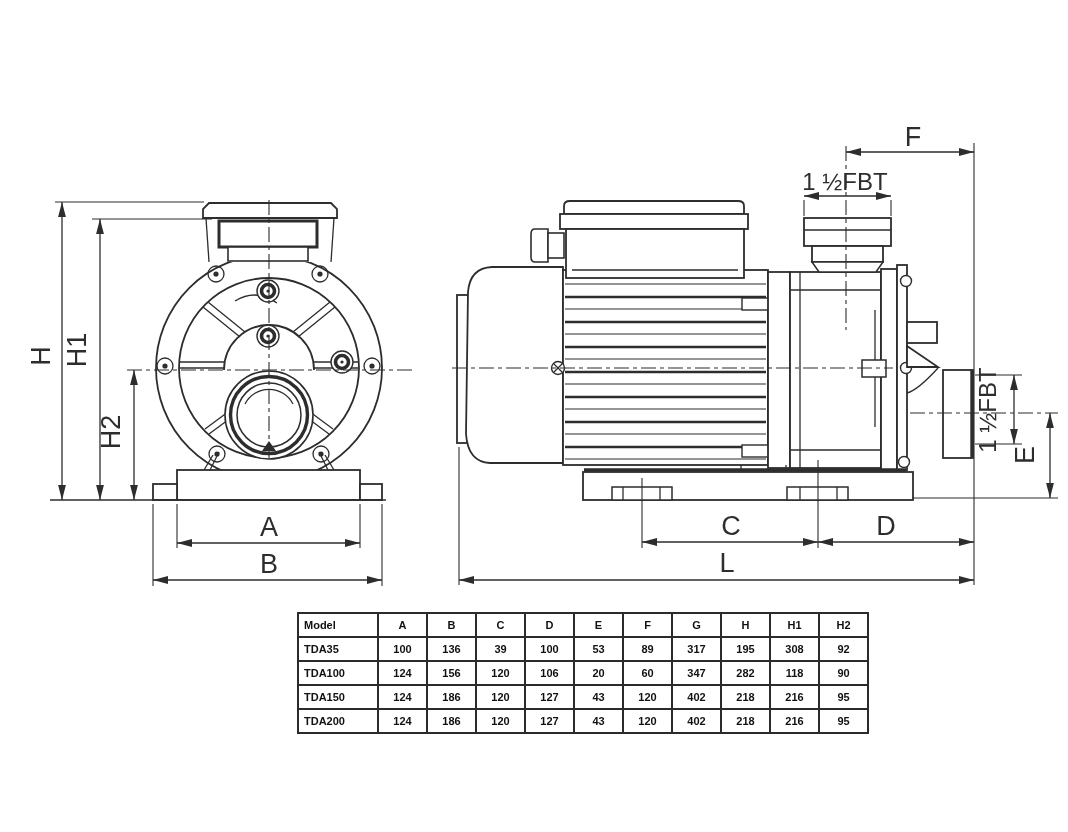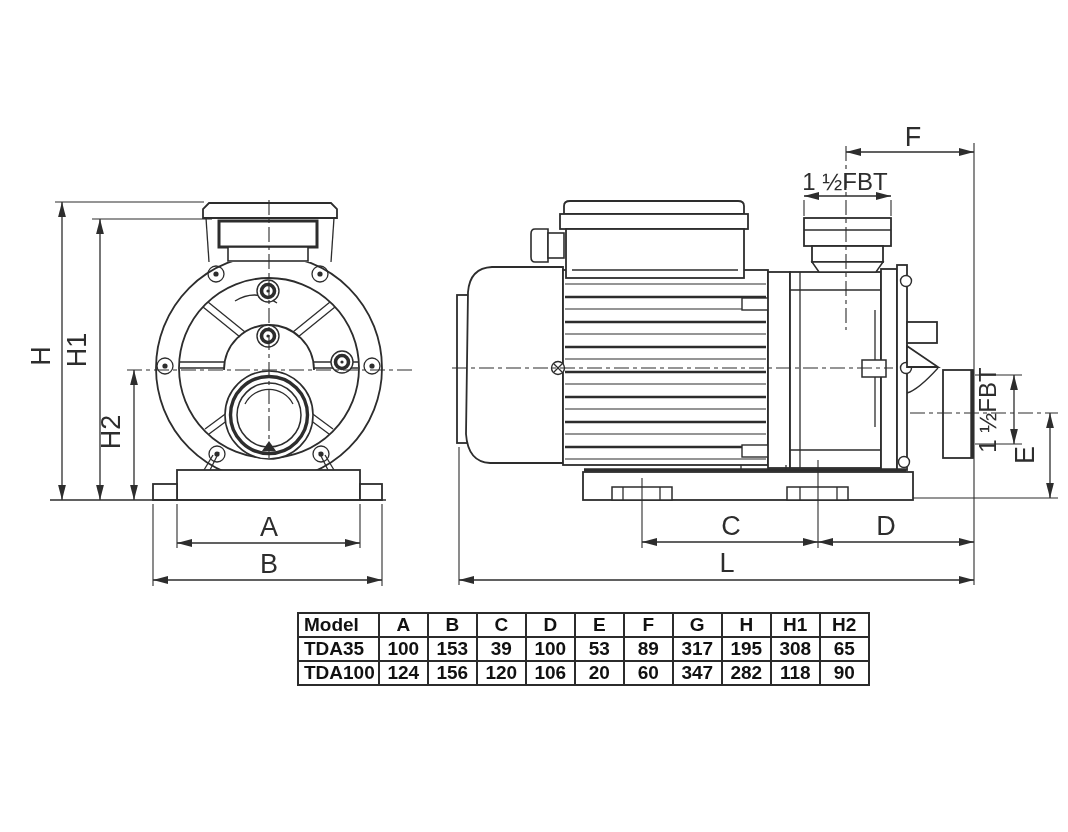--- a/index.html
+++ b/index.html
@@ -12,21 +12,21 @@
   .fin-thin {stroke:#2d2d2d;stroke-width:1.1px;}
   .fin-thick{stroke:#2d2d2d;stroke-width:2.7px;}
   .cl  {fill:none;stroke:#2d2d2d;stroke-width:1.1px;stroke-dasharray:15 4 4 4;}
   .dim {stroke:#2d2d2d;stroke-width:1.3px;}
   .ext {stroke:#2d2d2d;stroke-width:1.1px;}
   .thick{stroke:#2d2d2d;stroke-width:3.4px;}
   .dlabel{fill:#2d2d2d;font-family:"Liberation Sans",sans-serif;font-size:27px;}
   .dlabel-sm{fill:#2d2d2d;font-family:"Liberation Sans",sans-serif;font-size:24px;}
   
   #dim-table{position:absolute;left:297px;top:612px;border-collapse:collapse;
-             font-family:"Liberation Sans",sans-serif;font-size:19px;font-weight:600;color:#111;}
+             font-family:"Liberation Sans",sans-serif;font-size:11px;font-weight:600;color:#111;}
   #dim-table th,#dim-table td{border:2px solid #2b2b2b;height:22px;padding:0 3px;
              text-align:center;font-weight:600;background:#fff;}
   #dim-table th:first-child,#dim-table td:first-child{text-align:left;width:70px;padding-left:5px;}
   #dim-table th,#dim-table td{width:41px;}
 </style>
 </head>
 <body>
 
 <div id="stage">
 
@@ -285,39 +285,65 @@
           <th>G</th>
           <th>H</th>
           <th>H1</th>
           <th>H2</th>
         </tr>
       </thead>
   <tbody>
         <tr>
           <td>TDA35</td>
           <td>100</td>
-          <td>153</td>
+          <td>136</td>
           <td>39</td>
           <td>100</td>
           <td>53</td>
           <td>89</td>
           <td>317</td>
           <td>195</td>
           <td>308</td>
-          <td>65</td>
+          <td>92</td>
         </tr>
         <tr>
           <td>TDA100</td>
           <td>124</td>
           <td>156</td>
           <td>120</td>
           <td>106</td>
           <td>20</td>
           <td>60</td>
           <td>347</td>
           <td>282</td>
           <td>118</td>
           <td>90</td>
         </tr>
+        <tr>
+          <td>TDA150</td>
+          <td>124</td>
+          <td>186</td>
+          <td>120</td>
+          <td>127</td>
+          <td>43</td>
+          <td>120</td>
+          <td>402</td>
+          <td>218</td>
+          <td>216</td>
+          <td>95</td>
+        </tr>
+        <tr>
+          <td>TDA200</td>
+          <td>124</td>
+          <td>186</td>
+          <td>120</td>
+          <td>127</td>
+          <td>43</td>
+          <td>120</td>
+          <td>402</td>
+          <td>218</td>
+          <td>216</td>
+          <td>95</td>
+        </tr>
       </tbody>
 </table>
 
 </div>
 
 </body></html>

